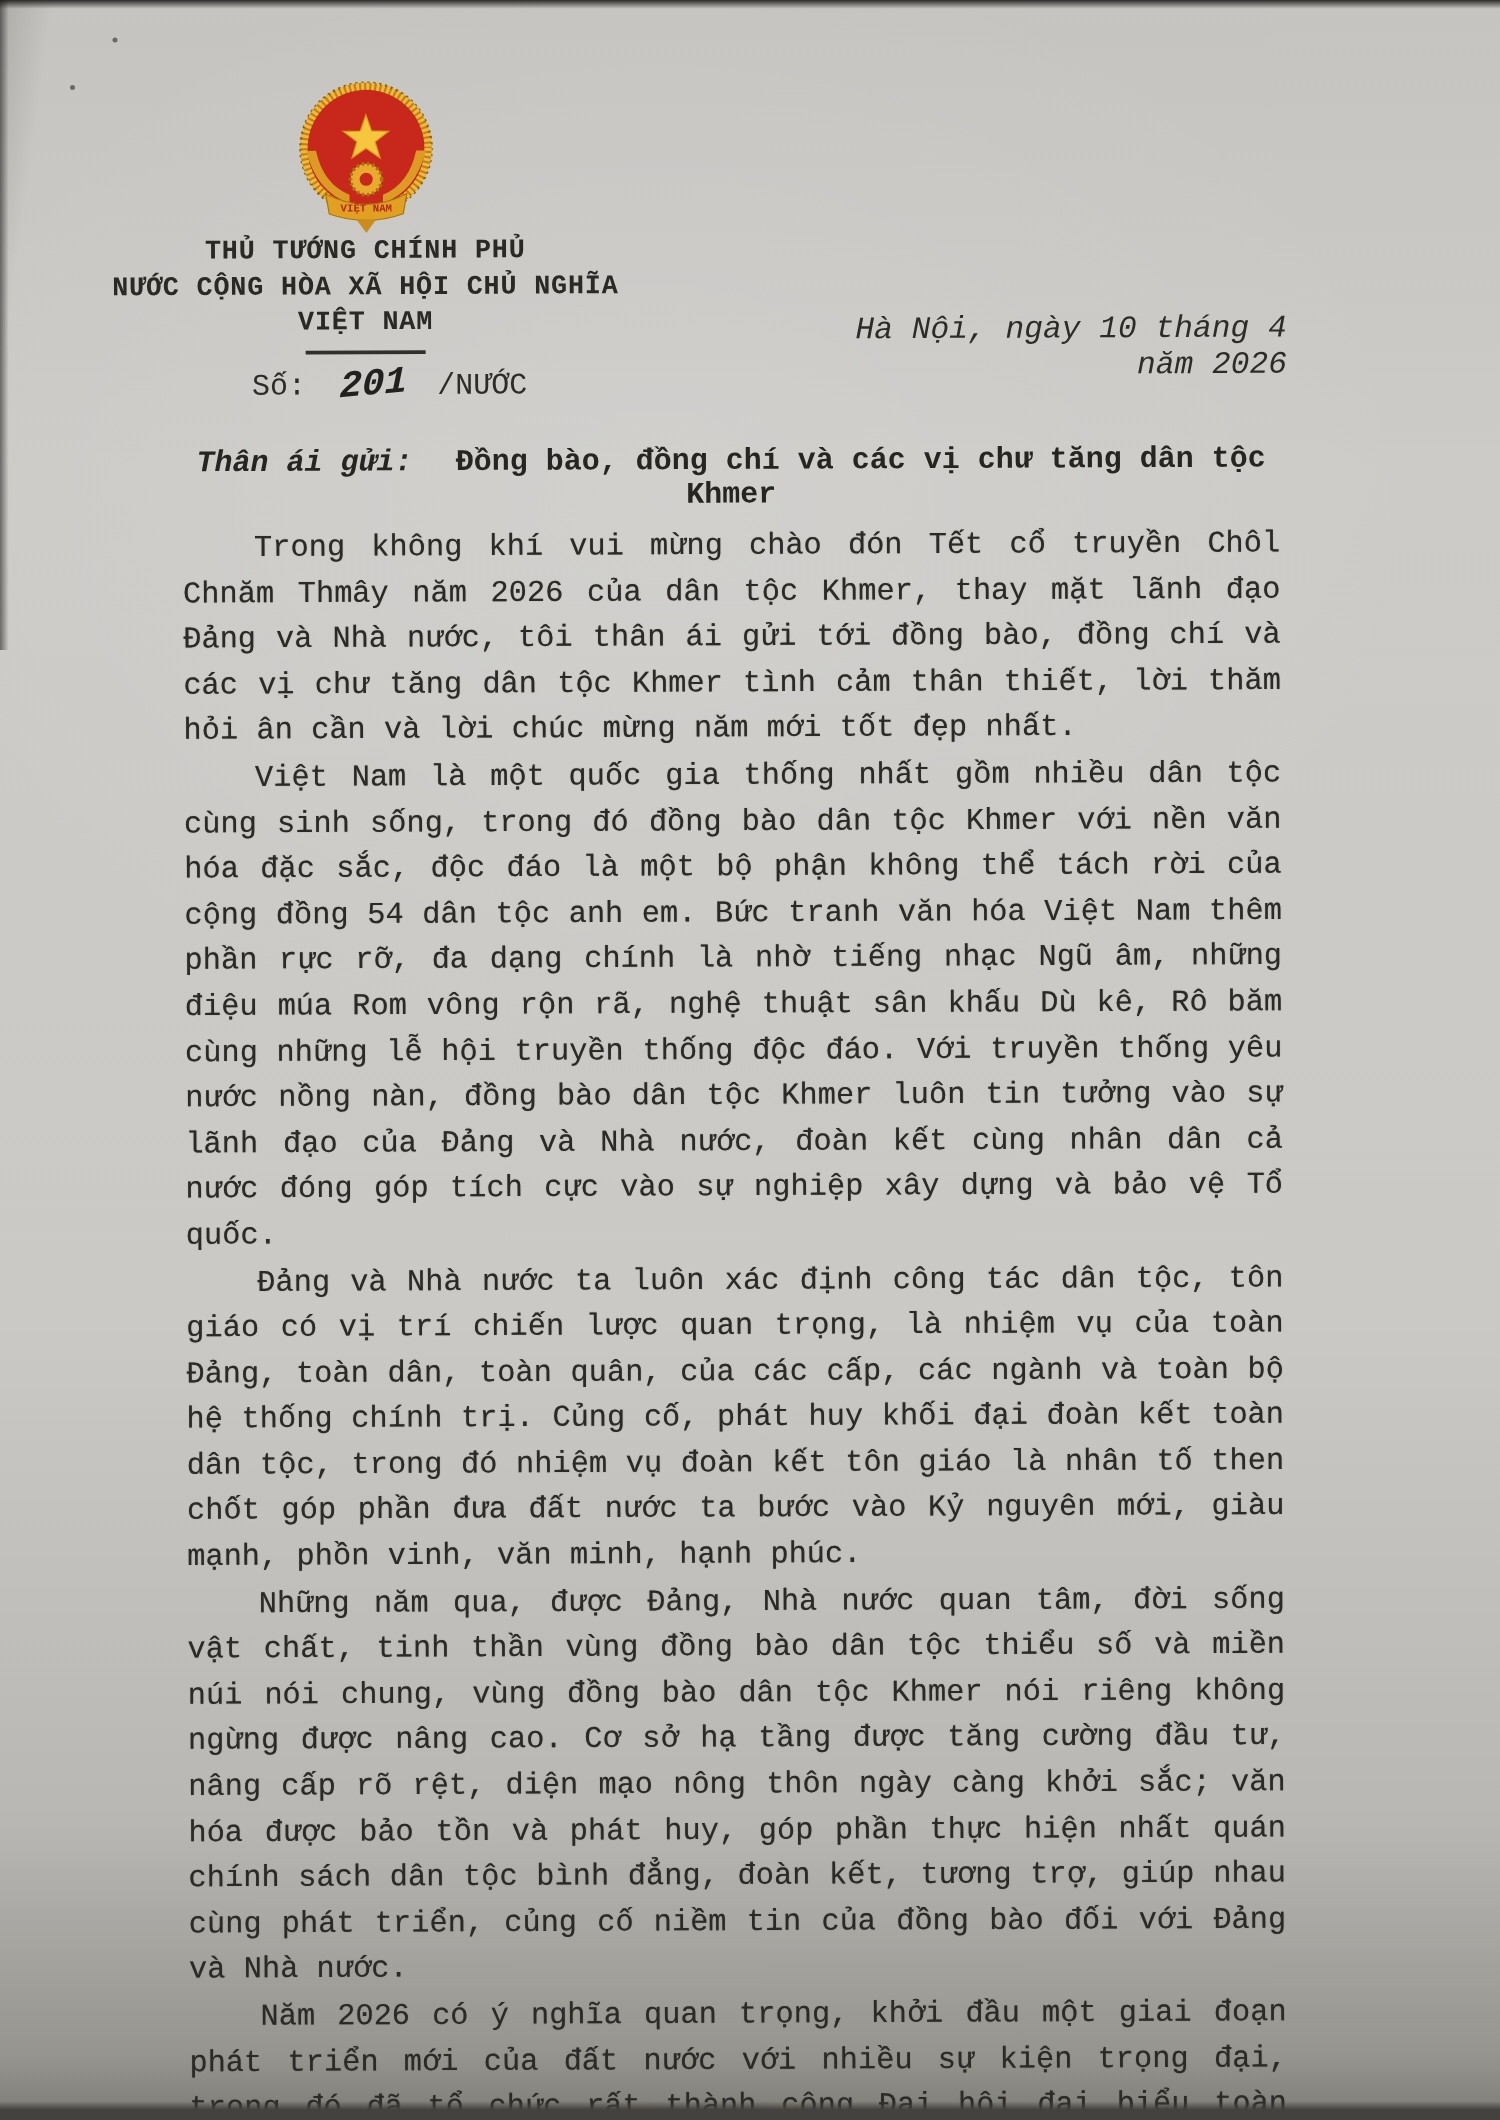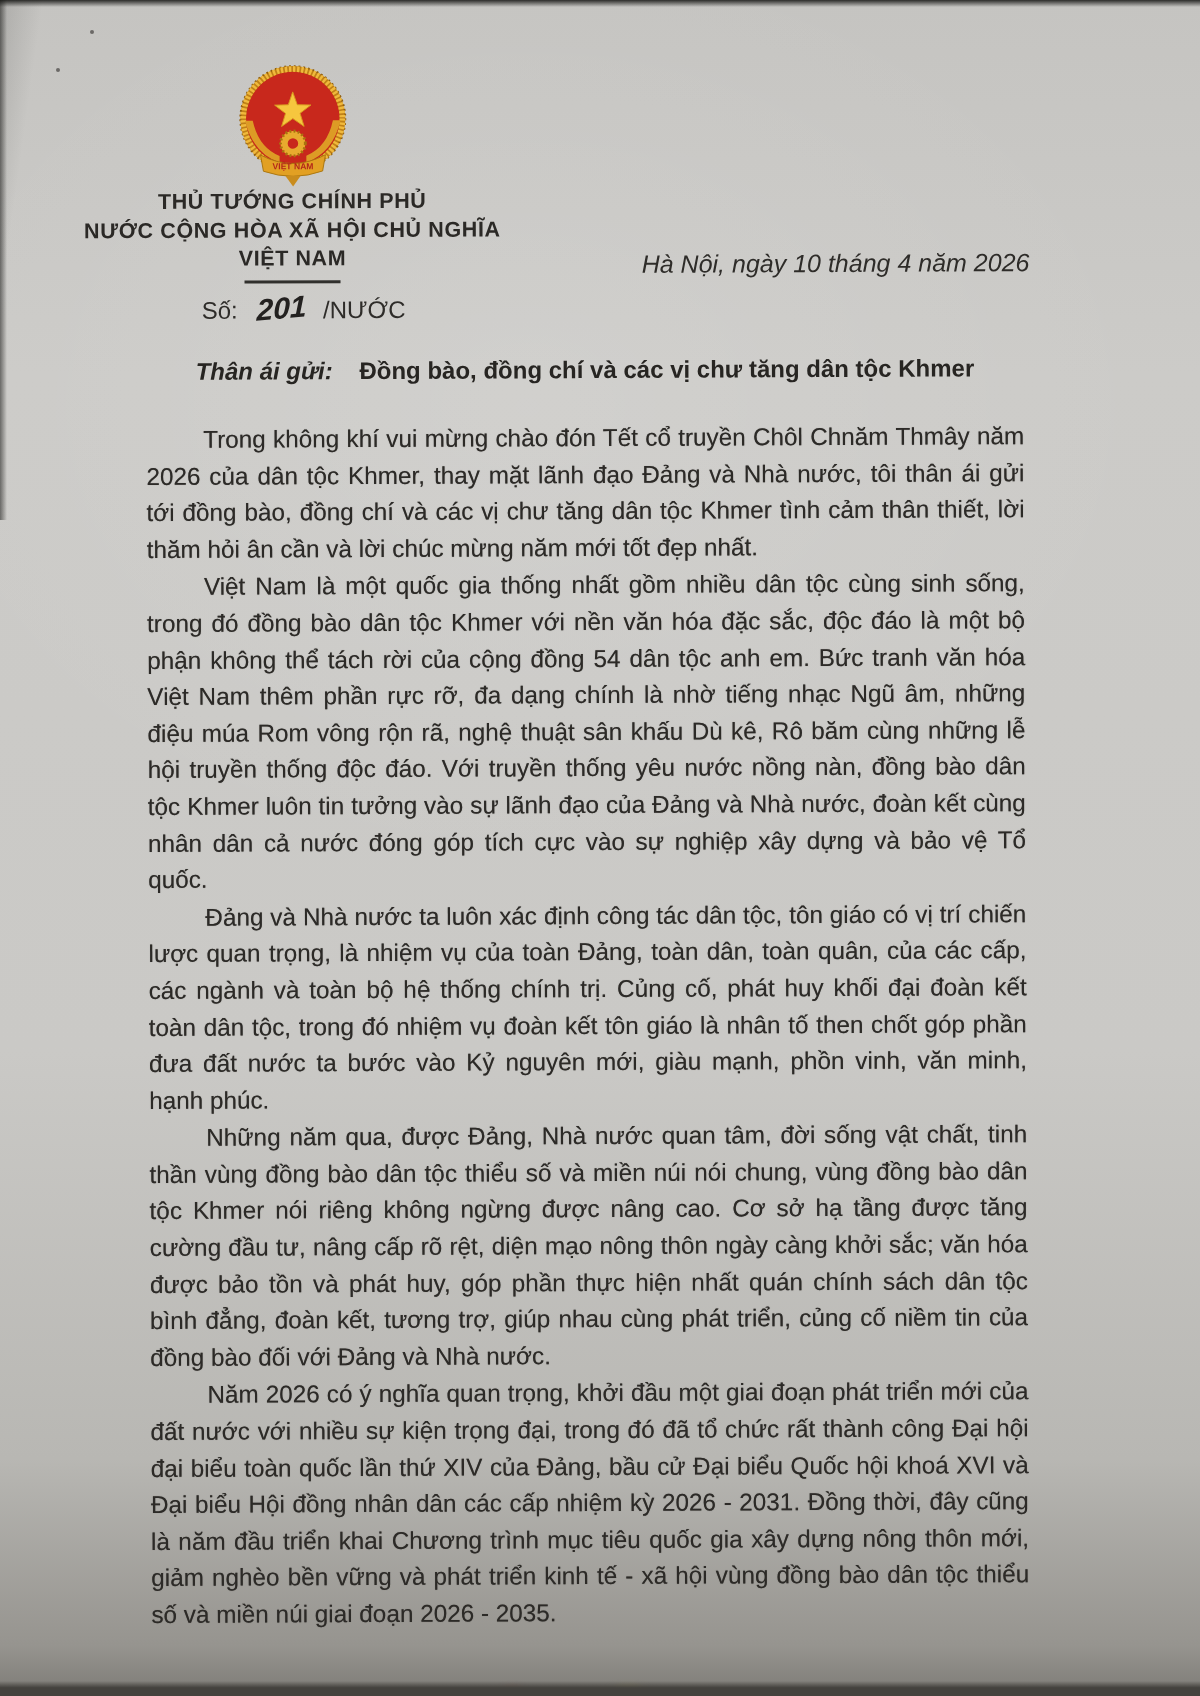--- a/index.html
+++ b/index.html
@@ -1,19 +1,19 @@
 <!DOCTYPE html>
 <html lang="vi"><head>
 <meta charset="utf-8">
 <style>
   html,body{margin:0;padding:0;background:#111;}
   .page{
     position:relative;width:1200px;height:1696px;overflow:hidden;
     background:#cac9c6;
-    font-family:Liberation Sans, sans-serif;
+    font-family:Liberation Mono, monospace;
     color:#2e2c29;
   }
   .shading{
     position:absolute;inset:0;pointer-events:none;
     background:
       radial-gradient(920px 680px at 44% 24%, rgba(255,255,255,0.10), rgba(255,255,255,0) 70%),
       linear-gradient(98deg, rgba(60,60,58,0.18) 0%, rgba(60,60,58,0) 3%),
       linear-gradient(180deg, #c5c4c1 0%, #cccbc8 22%, #cac9c6 62%, #b8b7b3 86%, #96948f 97%, #7d7b76 100%);
   }
   .edge-top{position:absolute;top:0;left:0;right:0;height:7px;

